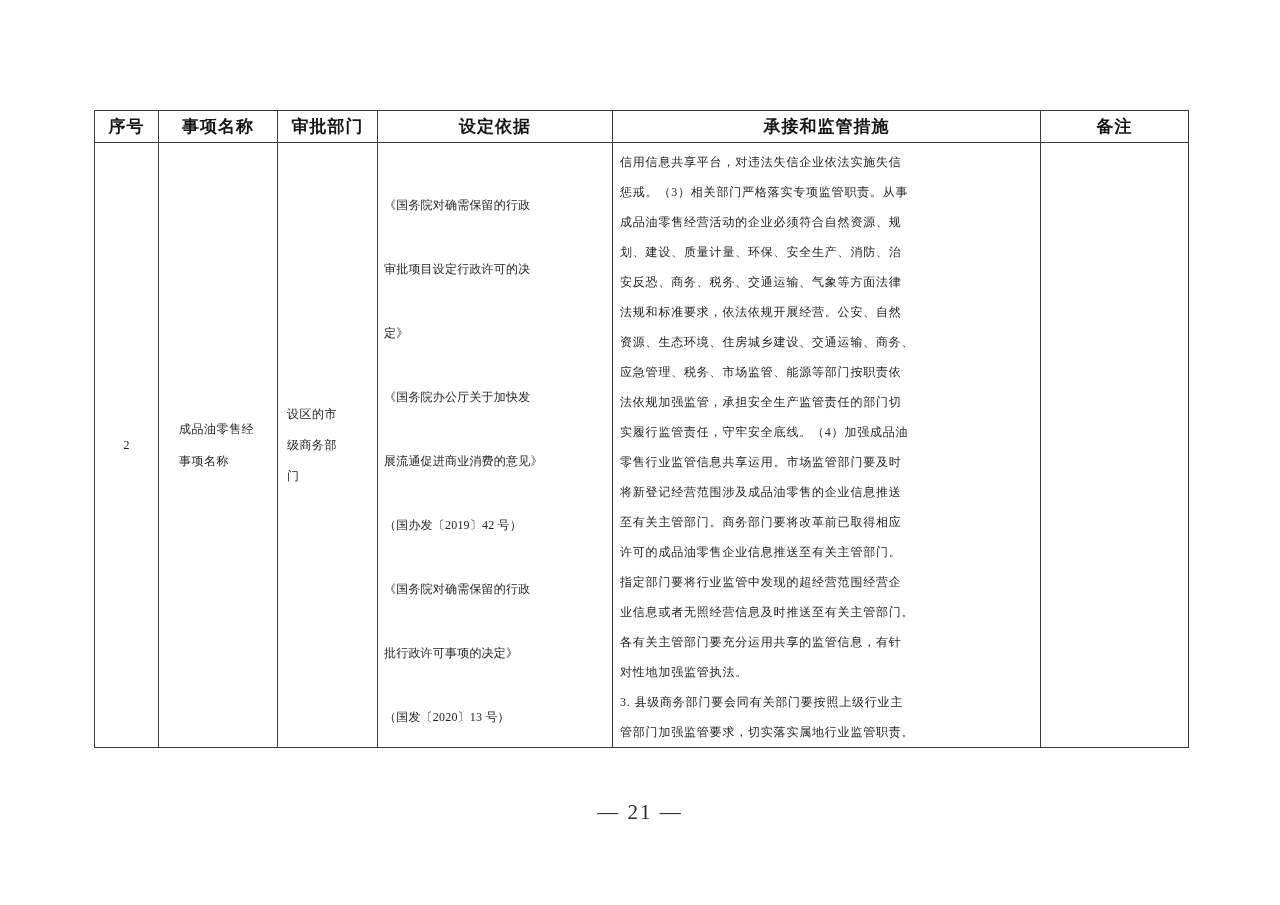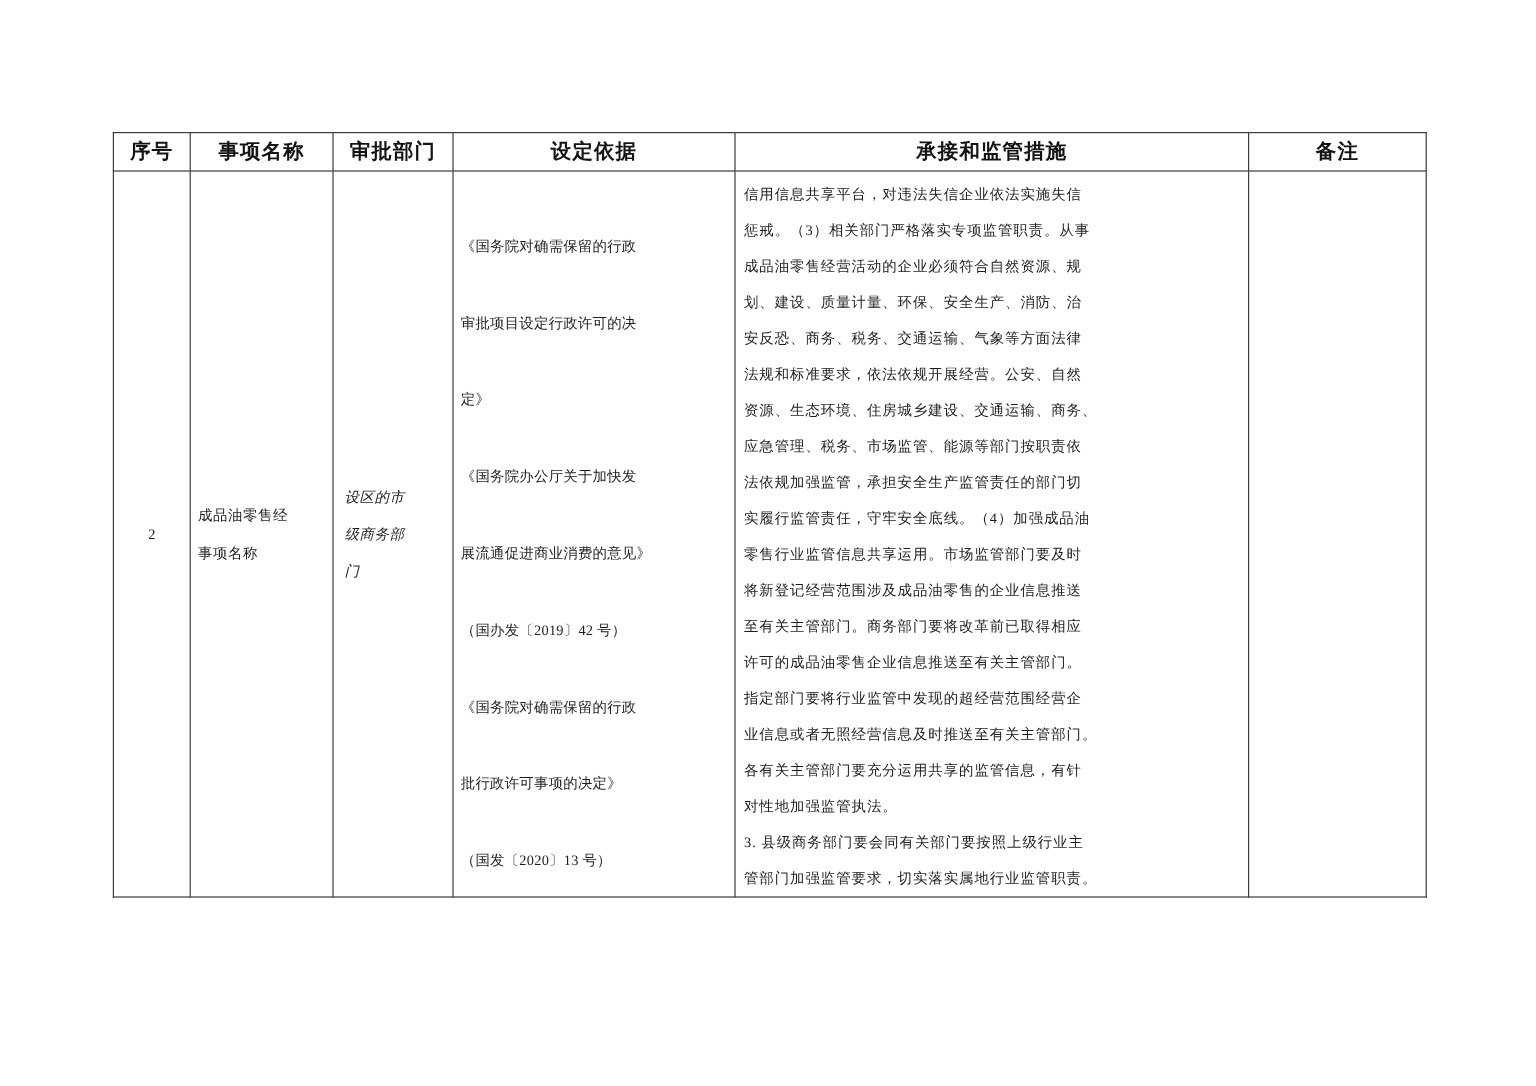--- a/index.html
+++ b/index.html
@@ -32,23 +32,23 @@
     font-weight: 700;
     font-size: 17px;
     vertical-align: middle;
     letter-spacing: 1px;
     color: #141414;
   }
   .doc-table tbody tr { height: 604px; }
   .doc-table td { vertical-align: middle; font-size: 12px; }
   .tline { white-space: nowrap; }
   .c-serial { text-align: center; font-size: 19px; }
-  .c-name { padding-left: 6px; }
+  .c-name { padding-left: 20px; }
   .c-name .tline { line-height: 32px; letter-spacing: 0.5px; }
-  .c-dept { padding-left: 9px; font-style: italic; }
+  .c-dept { padding-left: 9px; }
   .c-dept .tline { line-height: 31px; letter-spacing: 0.5px; }
   .c-basis { padding-left: 6px; font-size: 17px; }
   .c-basis .tline { line-height: 31px; letter-spacing: 0.2px; margin-top: 33px; }
   .c-measures { vertical-align: top; padding: 4px 4px 0 7px; font-size: 18px; }
   .c-measures .tline { line-height: 30px; letter-spacing: 0.8px; }
   .c-remark { }
   .page-number {
     position: absolute;
     left: 0; right: 0; top: 800px;
     text-align: center;
@@ -124,14 +124,15 @@
             <div class="tline">各有关主管部门要充分运用共享的监管信息，有针</div>
             <div class="tline">对性地加强监管执法。</div>
             <div class="tline">3. 县级商务部门要会同有关部门要按照上级行业主</div>
             <div class="tline">管部门加强监管要求，切实落实属地行业监管职责。</div>
           </td>
         <td class="c-remark"></td>
       </tr>
     </tbody>
   </table>
 
+  <div class="page-number">— 21 —</div>
 
 </div>
 
 </body></html>

